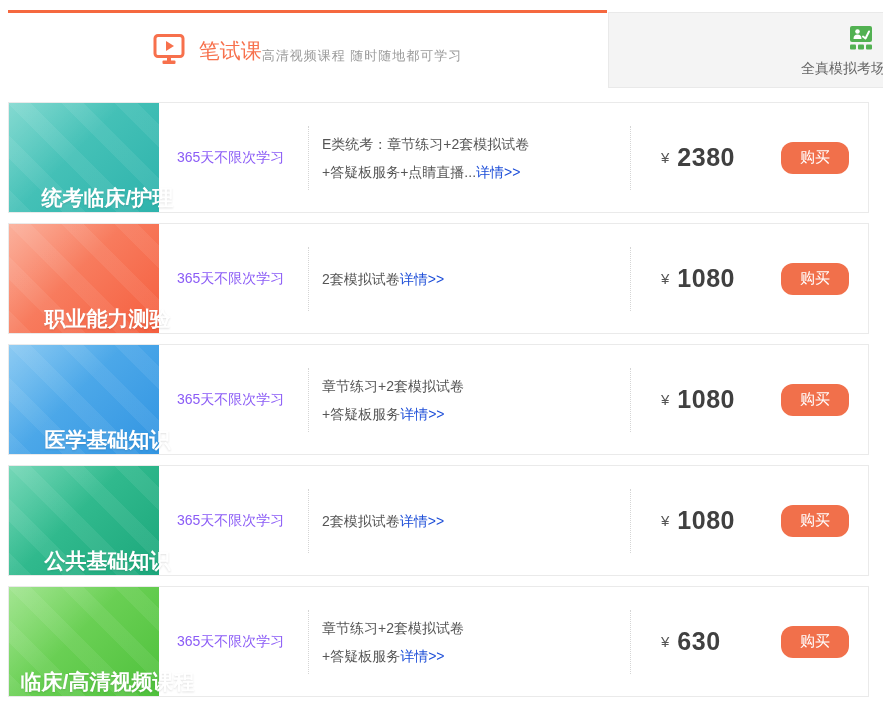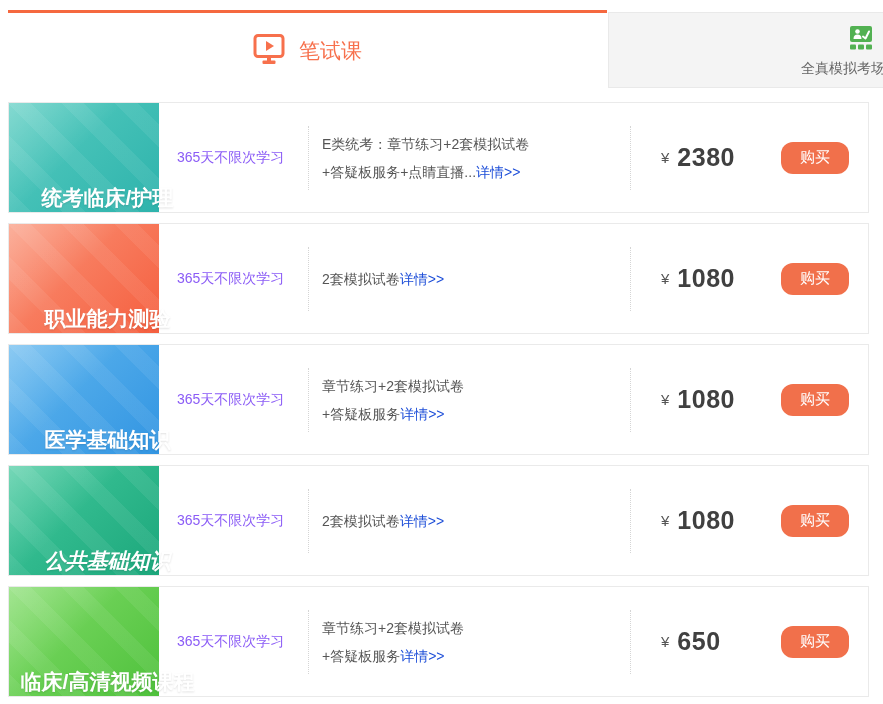--- a/index.html
+++ b/index.html
@@ -110,20 +110,21 @@
       <span>
         <svg width="32" height="31" viewBox="0 0 32 31" fill="none">
           <rect x="2" y="1.5" width="28" height="21" rx="3" stroke="#f7704c" stroke-width="3" fill="none"></rect>
           <path d="M13 7 L21 12 L13 17 Z" fill="#f7704c"></path>
           <rect x="14" y="23" width="4" height="4" fill="#f7704c"></rect>
           <rect x="9.5" y="26.5" width="13" height="3.5" rx="1" fill="#f7704c"></rect>
         </svg>
       </span>
       <span class="tab-title">笔试课</span>
     </div>
+    <div class="tab-subtitle">高清视频课程 随时随地都可学习</div>
   </div>
 
   <div class="tab-inactive">
     <span class="classroom-icon">
       <svg width="26" height="24" viewBox="0 0 26 24">
         <rect x="2" y="0" width="22" height="16" rx="2" fill="#52b152"></rect>
         <circle cx="9.5" cy="5.5" r="2.3" fill="#ffffff"></circle>
         <path d="M5.5 13 C5.5 9.8 7.3 8.6 9.5 8.6 C11.7 8.6 13.5 9.8 13.5 13 Z" fill="#ffffff"></path>
         <path d="M15 10.5 L17.5 12.5 L21 5.5" stroke="#ffffff" stroke-width="2" fill="none" stroke-linecap="round" stroke-linejoin="round"></path>
         <rect x="2" y="18.5" width="6" height="5" rx="1" fill="#52b152"></rect>
@@ -195,21 +196,21 @@
     </div>
     <div class="v-divider"></div>
     <div class="col-price">
       <span class="price-symbol">¥</span>
       <span class="price-value">1080</span>
     </div>
     <button class="buy-button">购买</button>
   </div>
 
   <div class="course-card">
-    <div class="tile" style="background: linear-gradient(135deg, rgb(65, 200, 156), rgb(28, 167, 123)); font-style: italic;">
+    <div class="tile" style="background: linear-gradient(135deg, rgb(65, 200, 156), rgb(28, 167, 123));">
       <span class="tile-title">公共基础知识</span>
     </div>
     <div class="col-duration">365天不限次学习</div>
     <div class="v-divider"></div>
     <div class="col-desc">
       <div class="desc-line">
         <span>2套模拟试卷</span><span class="details-link details-1">详情&gt;&gt;</span>
       </div>
 
     </div>
@@ -231,17 +232,17 @@
       <div class="desc-line">
         <span>章节练习+2套模拟试卷</span>
       </div>
       <div class="desc-line line-2">
         <span>+答疑板服务</span><span class="details-link details-2">详情&gt;&gt;</span>
       </div>
     </div>
     <div class="v-divider"></div>
     <div class="col-price">
       <span class="price-symbol">¥</span>
-      <span class="price-value">650</span>
+      <span class="price-value">630</span>
     </div>
     <button class="buy-button">购买</button>
   </div>
 </div>
 
 </body></html>

